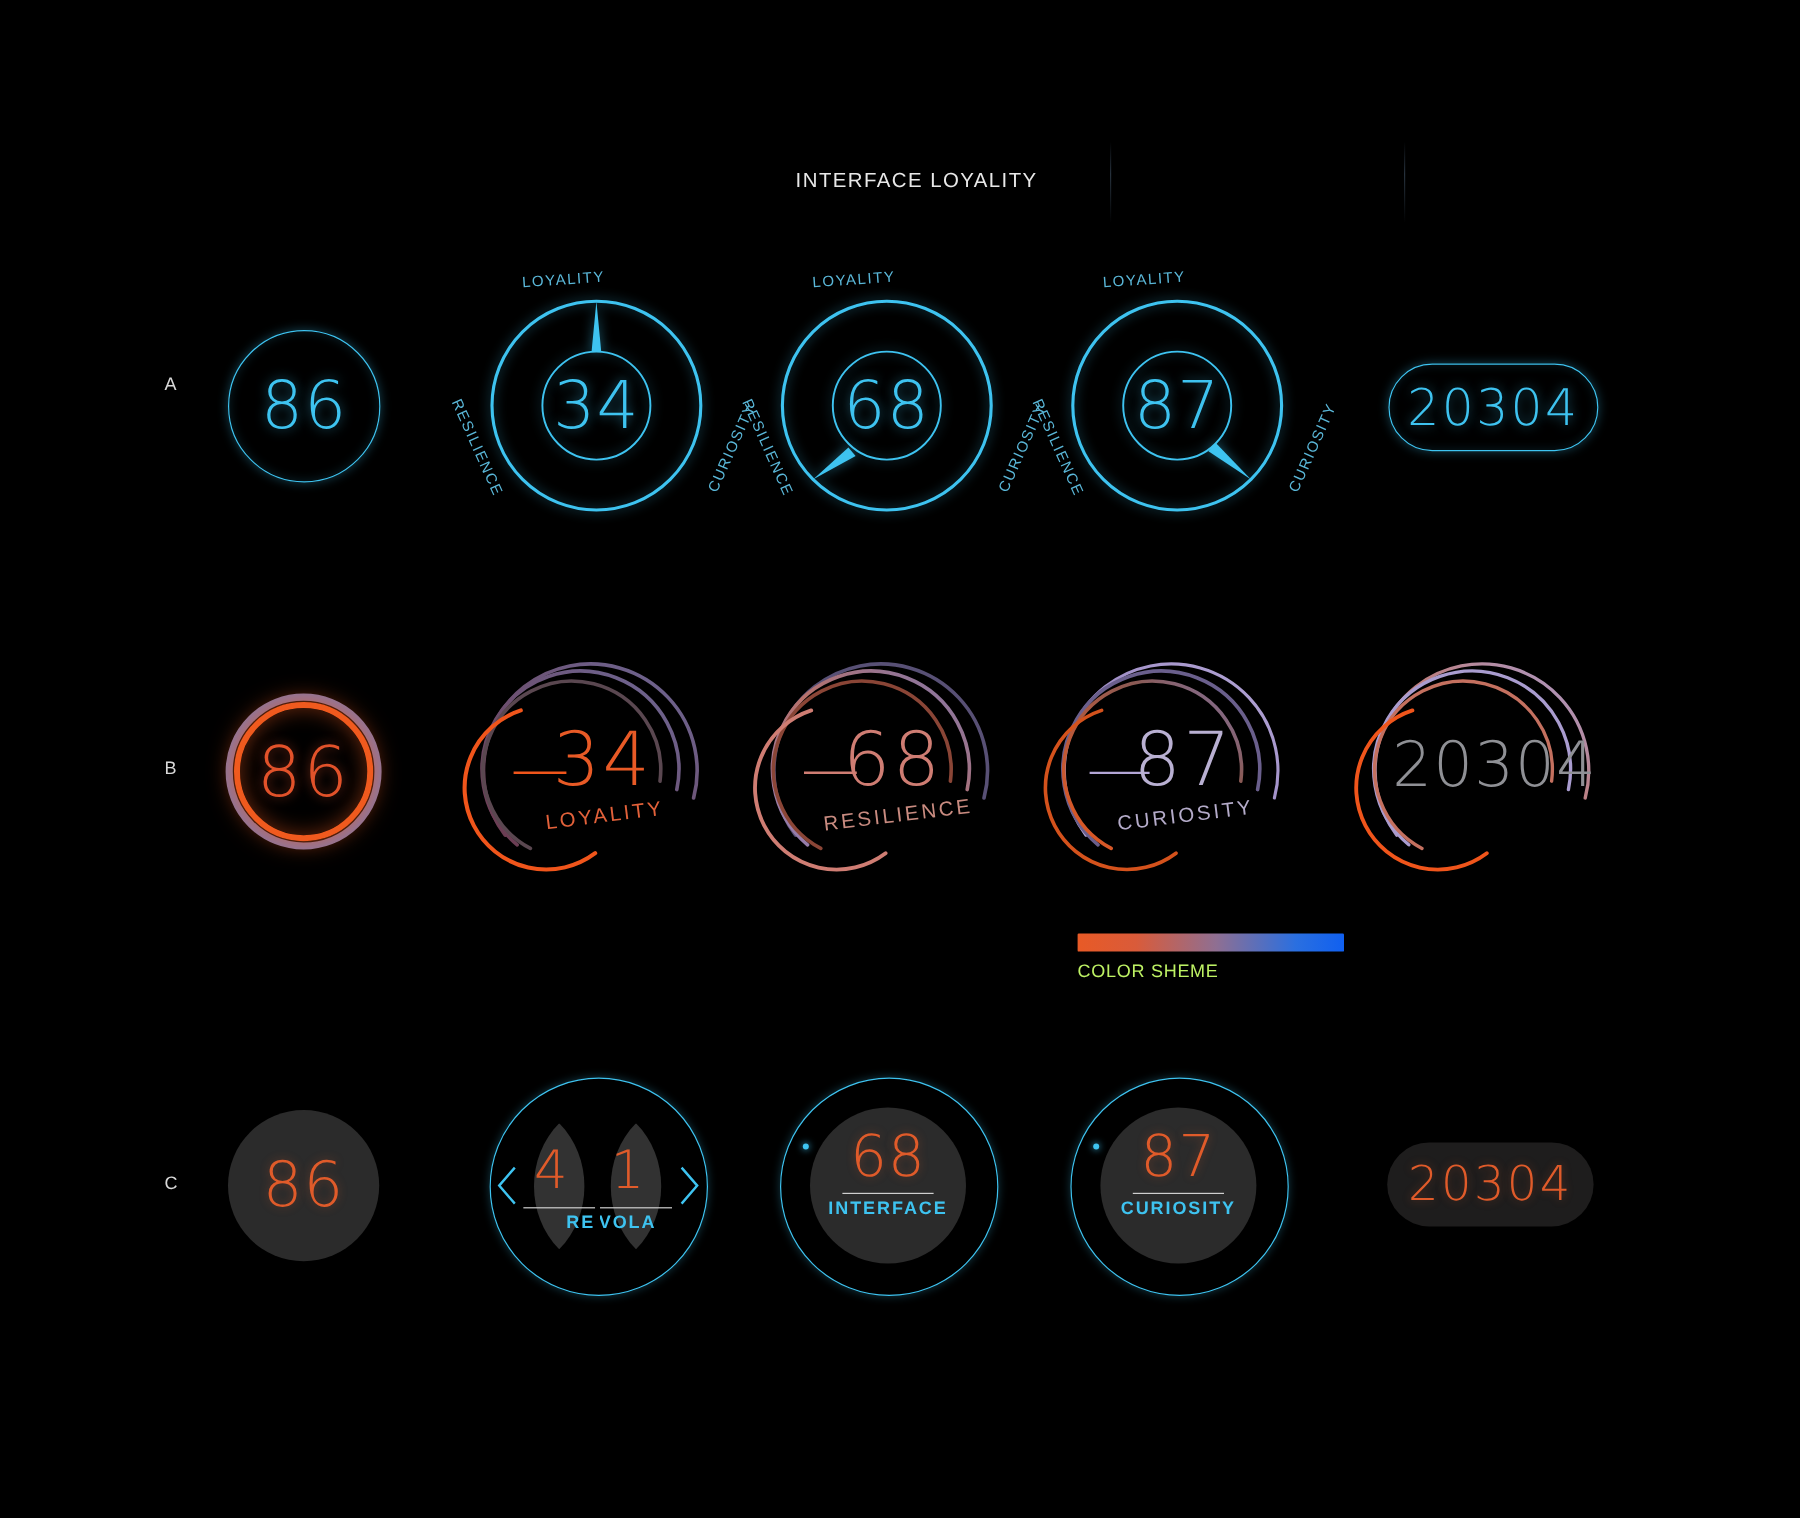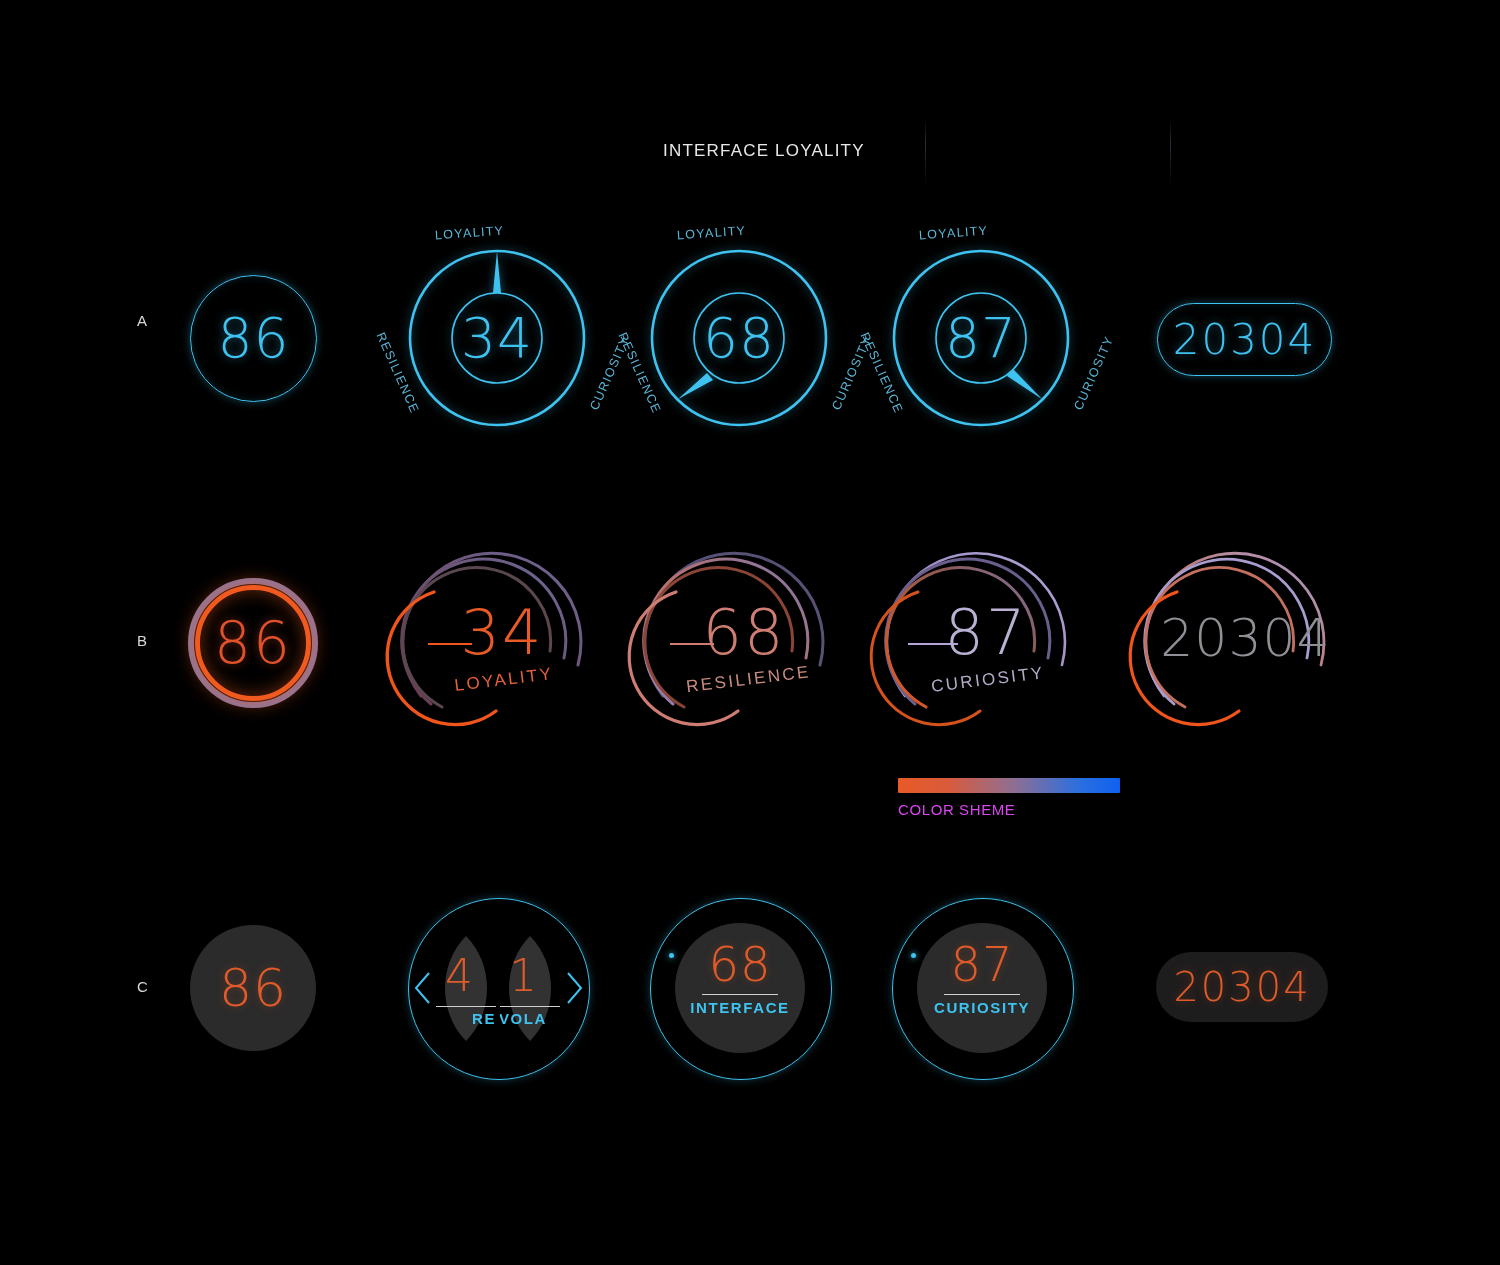--- a/index.html
+++ b/index.html
@@ -49,21 +49,21 @@
     font-size:62px;line-height:1;font-weight:300;letter-spacing:2px;
     font-family:"DejaVu Sans", sans-serif;
   }
   .b-sublabel{
     font-size:17px;letter-spacing:2.4px;font-family:"Liberation Sans",sans-serif;
     white-space:nowrap;
   }
 
   
   #color-scheme-bar{height:15px;border-radius:1px;}
-  #color-scheme-label{color:#d946ef;font-size:15px;letter-spacing:.6px;}
+  #color-scheme-label{color:#bef264;font-size:15px;letter-spacing:.6px;}
 
   
   .c-disc{background:#2b2b2b;border-radius:50%;}
   .c-pill{background:#1e1d1d;border-radius:60px;}
   .c-num{
     color:#e05b2a;font-size:48px;line-height:1;font-weight:300;letter-spacing:1px;
     font-family:"DejaVu Sans", sans-serif;text-shadow:0 0 8px rgba(224,91,42,.35);
   }
   .c-sublabel{color:#3ec3f0;font-size:15px;letter-spacing:1.6px;font-weight:700;
     font-family:"Liberation Sans",sans-serif;white-space:nowrap;}

